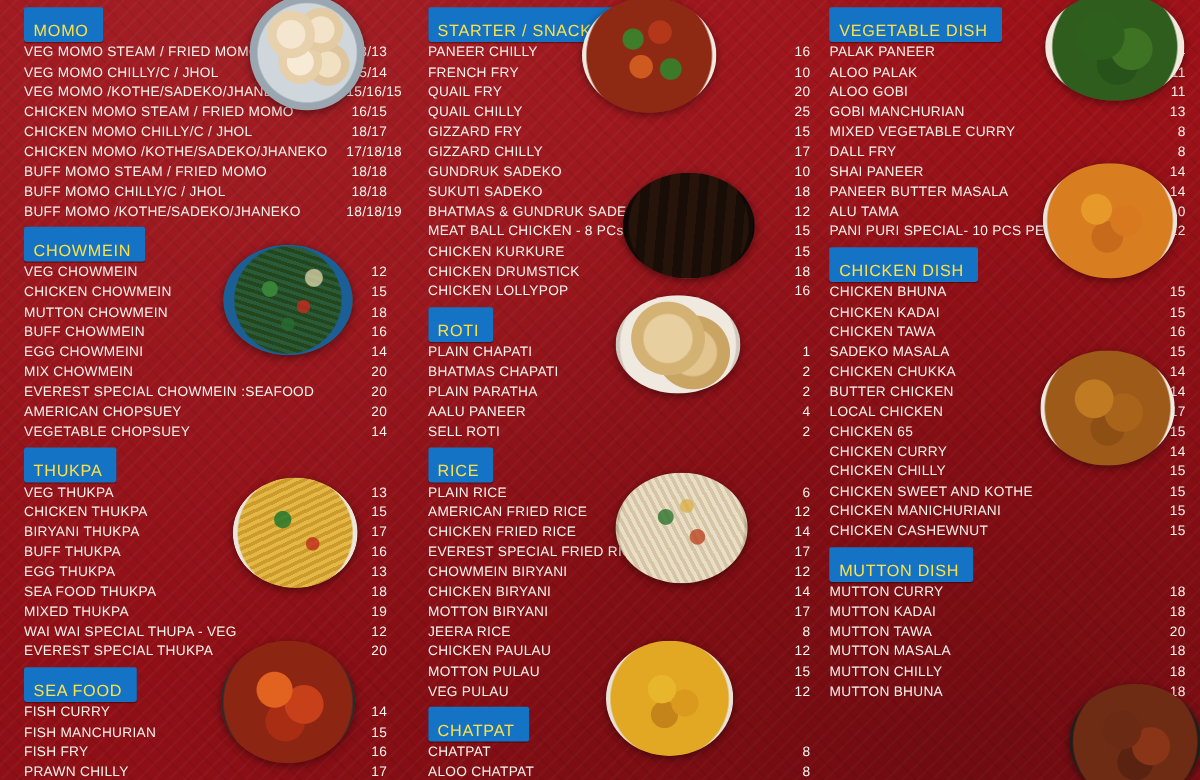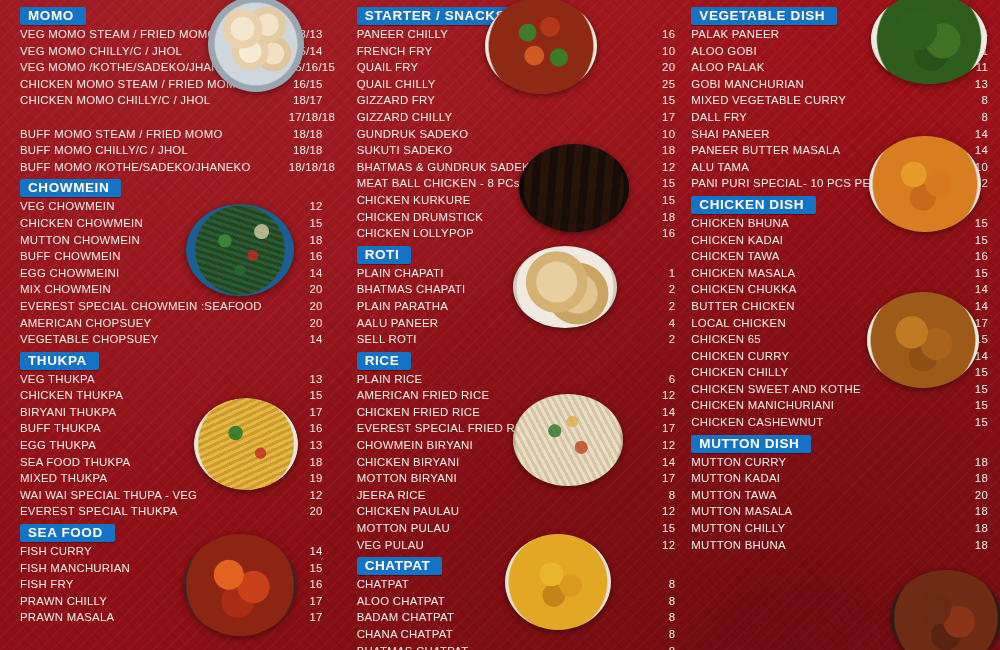--- a/index.html
+++ b/index.html
@@ -34,25 +34,25 @@
     height: 100%;
   }
   .col-1 { width: 338px; padding-left: 12px; }
   .col-2 { width: 338px; padding-left: 12px; }
   .col-3 { width: 312px; padding-left: 10px; }
 
   
   .sec-head {
     display: inline-block;
     background: #1473c4;
-    color: #ffffff;
-    font-weight: bold;
+    color: #fde047;
+    font-weight: normal;
     font-size: 13.5px;
     letter-spacing: .6px;
-    padding: 1px 12px 2px 8px;
+    padding: 12px 12px 2px 8px;
     border-radius: 2px;
     margin: 4px 0 1px 0;
     position: relative;
     box-shadow: 0 1px 0 rgba(0,0,0,.35);
   }
   .sec-head.first { margin-top: 0; }
 
   .items { list-style: none; margin: 0; padding: 0; }
   .row {
     display: flex;
@@ -266,37 +266,38 @@
           <span class="nm">CHICKEN MOMO STEAM / FRIED MOMO</span>
           <span class="sp"></span>
           <span class="pr">16/15</span>
         </li>
       <li class="row">
           <span class="nm">CHICKEN MOMO CHILLY/C / JHOL</span>
           <span class="sp"></span>
           <span class="pr">18/17</span>
         </li>
       <li class="row">
+          <span class="nm">CHICKEN MOMO /KOTHE/SADEKO/JHANEKO</span>
           <span class="sp"></span>
           <span class="pr">17/18/18</span>
         </li>
       <li class="row">
           <span class="nm">BUFF MOMO STEAM / FRIED MOMO</span>
           <span class="sp"></span>
           <span class="pr">18/18</span>
         </li>
       <li class="row">
           <span class="nm">BUFF MOMO CHILLY/C / JHOL</span>
           <span class="sp"></span>
           <span class="pr">18/18</span>
         </li>
       <li class="row">
           <span class="nm">BUFF MOMO /KOTHE/SADEKO/JHANEKO</span>
           <span class="sp"></span>
-          <span class="pr">18/18/18</span>
+          <span class="pr">18/18/19</span>
         </li>
     </ul>
 
     <div class="sec-head">CHOWMEIN</div>
     <ul class="items">
       <li class="row">
           <span class="nm">VEG CHOWMEIN</span>
           <span class="sp"></span>
           <span class="pr">12</span>
         </li>
@@ -643,30 +644,30 @@
       </div>
 
     <div class="sec-head first">VEGETABLE DISH</div>
     <ul class="items">
       <li class="row">
           <span class="nm">PALAK PANEER</span>
           <span class="sp"></span>
           <span class="pr">14</span>
         </li>
       <li class="row">
+          <span class="nm">ALOO PALAK</span>
+          <span class="sp"></span>
+          <span class="pr">11</span>
+        </li>
+      <li class="row">
           <span class="nm">ALOO GOBI</span>
           <span class="sp"></span>
           <span class="pr">11</span>
         </li>
       <li class="row">
-          <span class="nm">ALOO PALAK</span>
-          <span class="sp"></span>
-          <span class="pr">11</span>
-        </li>
-      <li class="row">
           <span class="nm">GOBI MANCHURIAN</span>
           <span class="sp"></span>
           <span class="pr">13</span>
         </li>
       <li class="row">
           <span class="nm">MIXED VEGETABLE CURRY</span>
           <span class="sp"></span>
           <span class="pr">8</span>
         </li>
       <li class="row">
@@ -707,21 +708,21 @@
           <span class="nm">CHICKEN KADAI</span>
           <span class="sp"></span>
           <span class="pr">15</span>
         </li>
       <li class="row">
           <span class="nm">CHICKEN TAWA</span>
           <span class="sp"></span>
           <span class="pr">16</span>
         </li>
       <li class="row">
-          <span class="nm">CHICKEN MASALA</span>
+          <span class="nm">SADEKO MASALA</span>
           <span class="sp"></span>
           <span class="pr">15</span>
         </li>
       <li class="row">
           <span class="nm">CHICKEN CHUKKA</span>
           <span class="sp"></span>
           <span class="pr">14</span>
         </li>
       <li class="row">
           <span class="nm">BUTTER CHICKEN</span>

